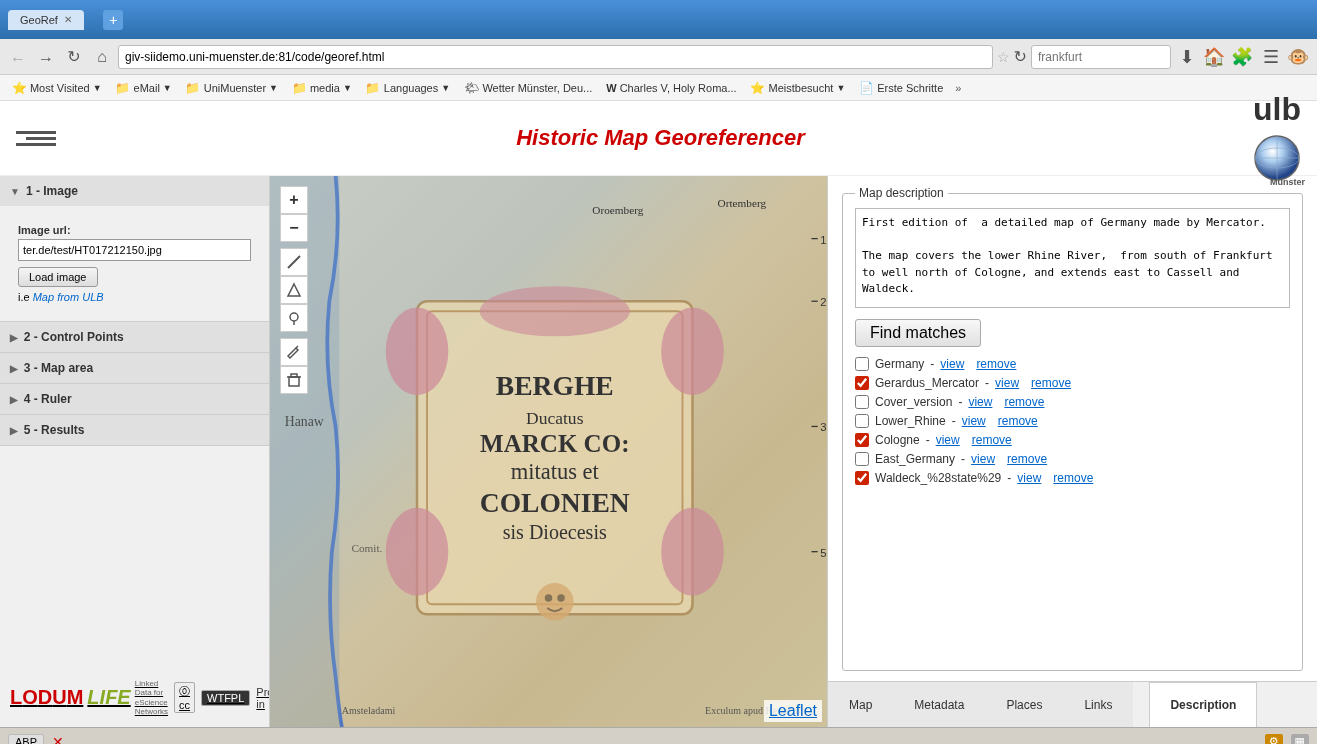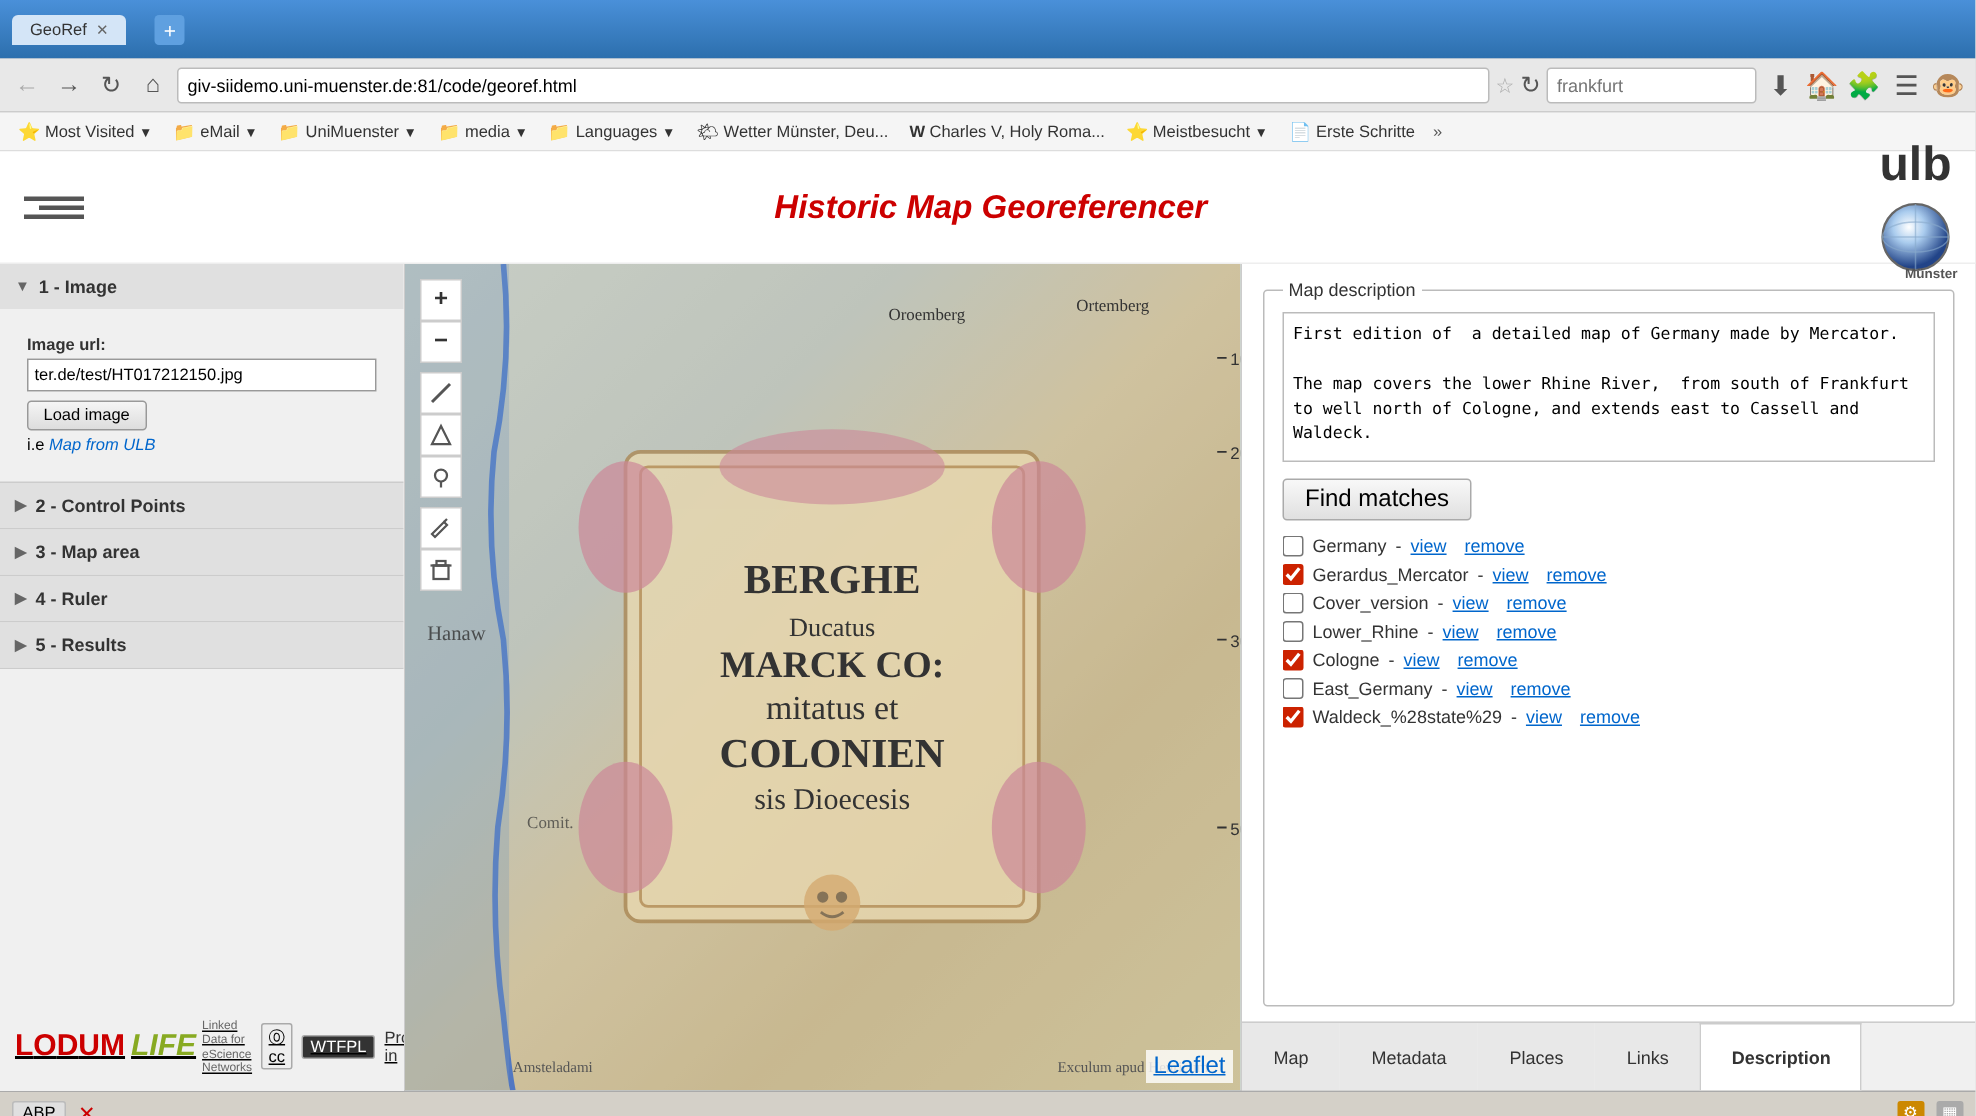--- a/index.html
+++ b/index.html
@@ -300,20 +300,21 @@
       border-bottom: none;
       background: #e8e8e8;
       color: #333;
     }
     .bottom-tab.active {
       background: #fff;
       border-color: #ccc;
       border-bottom-color: #fff;
       font-weight: bold;
       color: #333;
+      margin-left: 16px;
     }
 
     
     .status-bar {
       background: #d4d0c8;
       height: 28px;
       display: flex;
       align-items: center;
       padding: 0 8px;
       gap: 8px;

